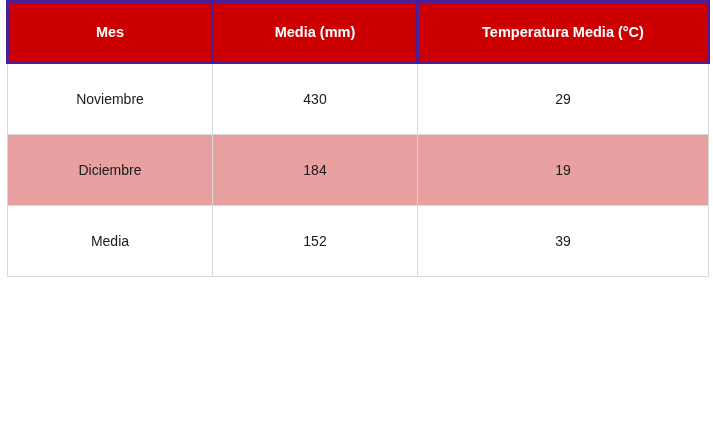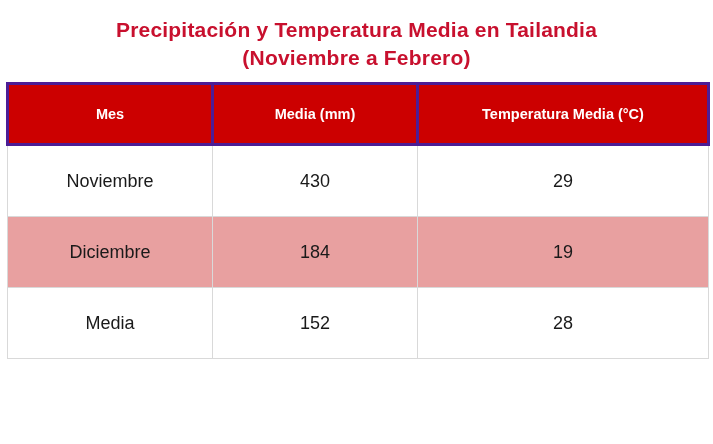--- a/index.html
+++ b/index.html
@@ -36,21 +36,21 @@
   }
   table.data-table {
     width: 701px;
     border-collapse: collapse;
     table-layout: fixed;
   }
   table.data-table th,
   table.data-table td {
     border: 1px solid #d9d9d9;
     text-align: center;
-    font-size: 18px;
+    font-size: 14px;
     color: #1a1a1a;
   }
   table.data-table thead th {
     background: #cc0000;
     color: #ffffff;
     font-weight: bold;
     height: 56px;
     border: 3px solid #4c1d95;
     font-size: 14.5px;
   }
@@ -67,24 +67,20 @@
   }
   col.col-mes { width: 205px; }
   col.col-lluvia { width: 205px; }
   col.col-temp { width: 291px; }
 </style>
 </head>
 <body>
 
 <div class="page">
 
-  <div class="title-block">
-    <div class="title-line">Precipitación y Temperatura Media en Tailandia</div>
-    <div class="title-line">(Noviembre a Febrero)</div>
-  </div>
 
   <div class="table-wrap">
     <table class="data-table">
       <colgroup>
         <col class="col-mes">
         <col class="col-lluvia">
         <col class="col-temp">
       </colgroup>
       <thead>
         <tr>
@@ -100,19 +96,19 @@
           <td>29</td>
         </tr>
         <tr class="row-odd">
           <td>Diciembre</td>
           <td>184</td>
           <td>19</td>
         </tr>
         <tr class="row-even">
           <td>Media</td>
           <td>152</td>
-          <td>28</td>
+          <td>39</td>
         </tr>
       </tbody>
     </table>
   </div>
 
 </div>
 
 </body></html>

